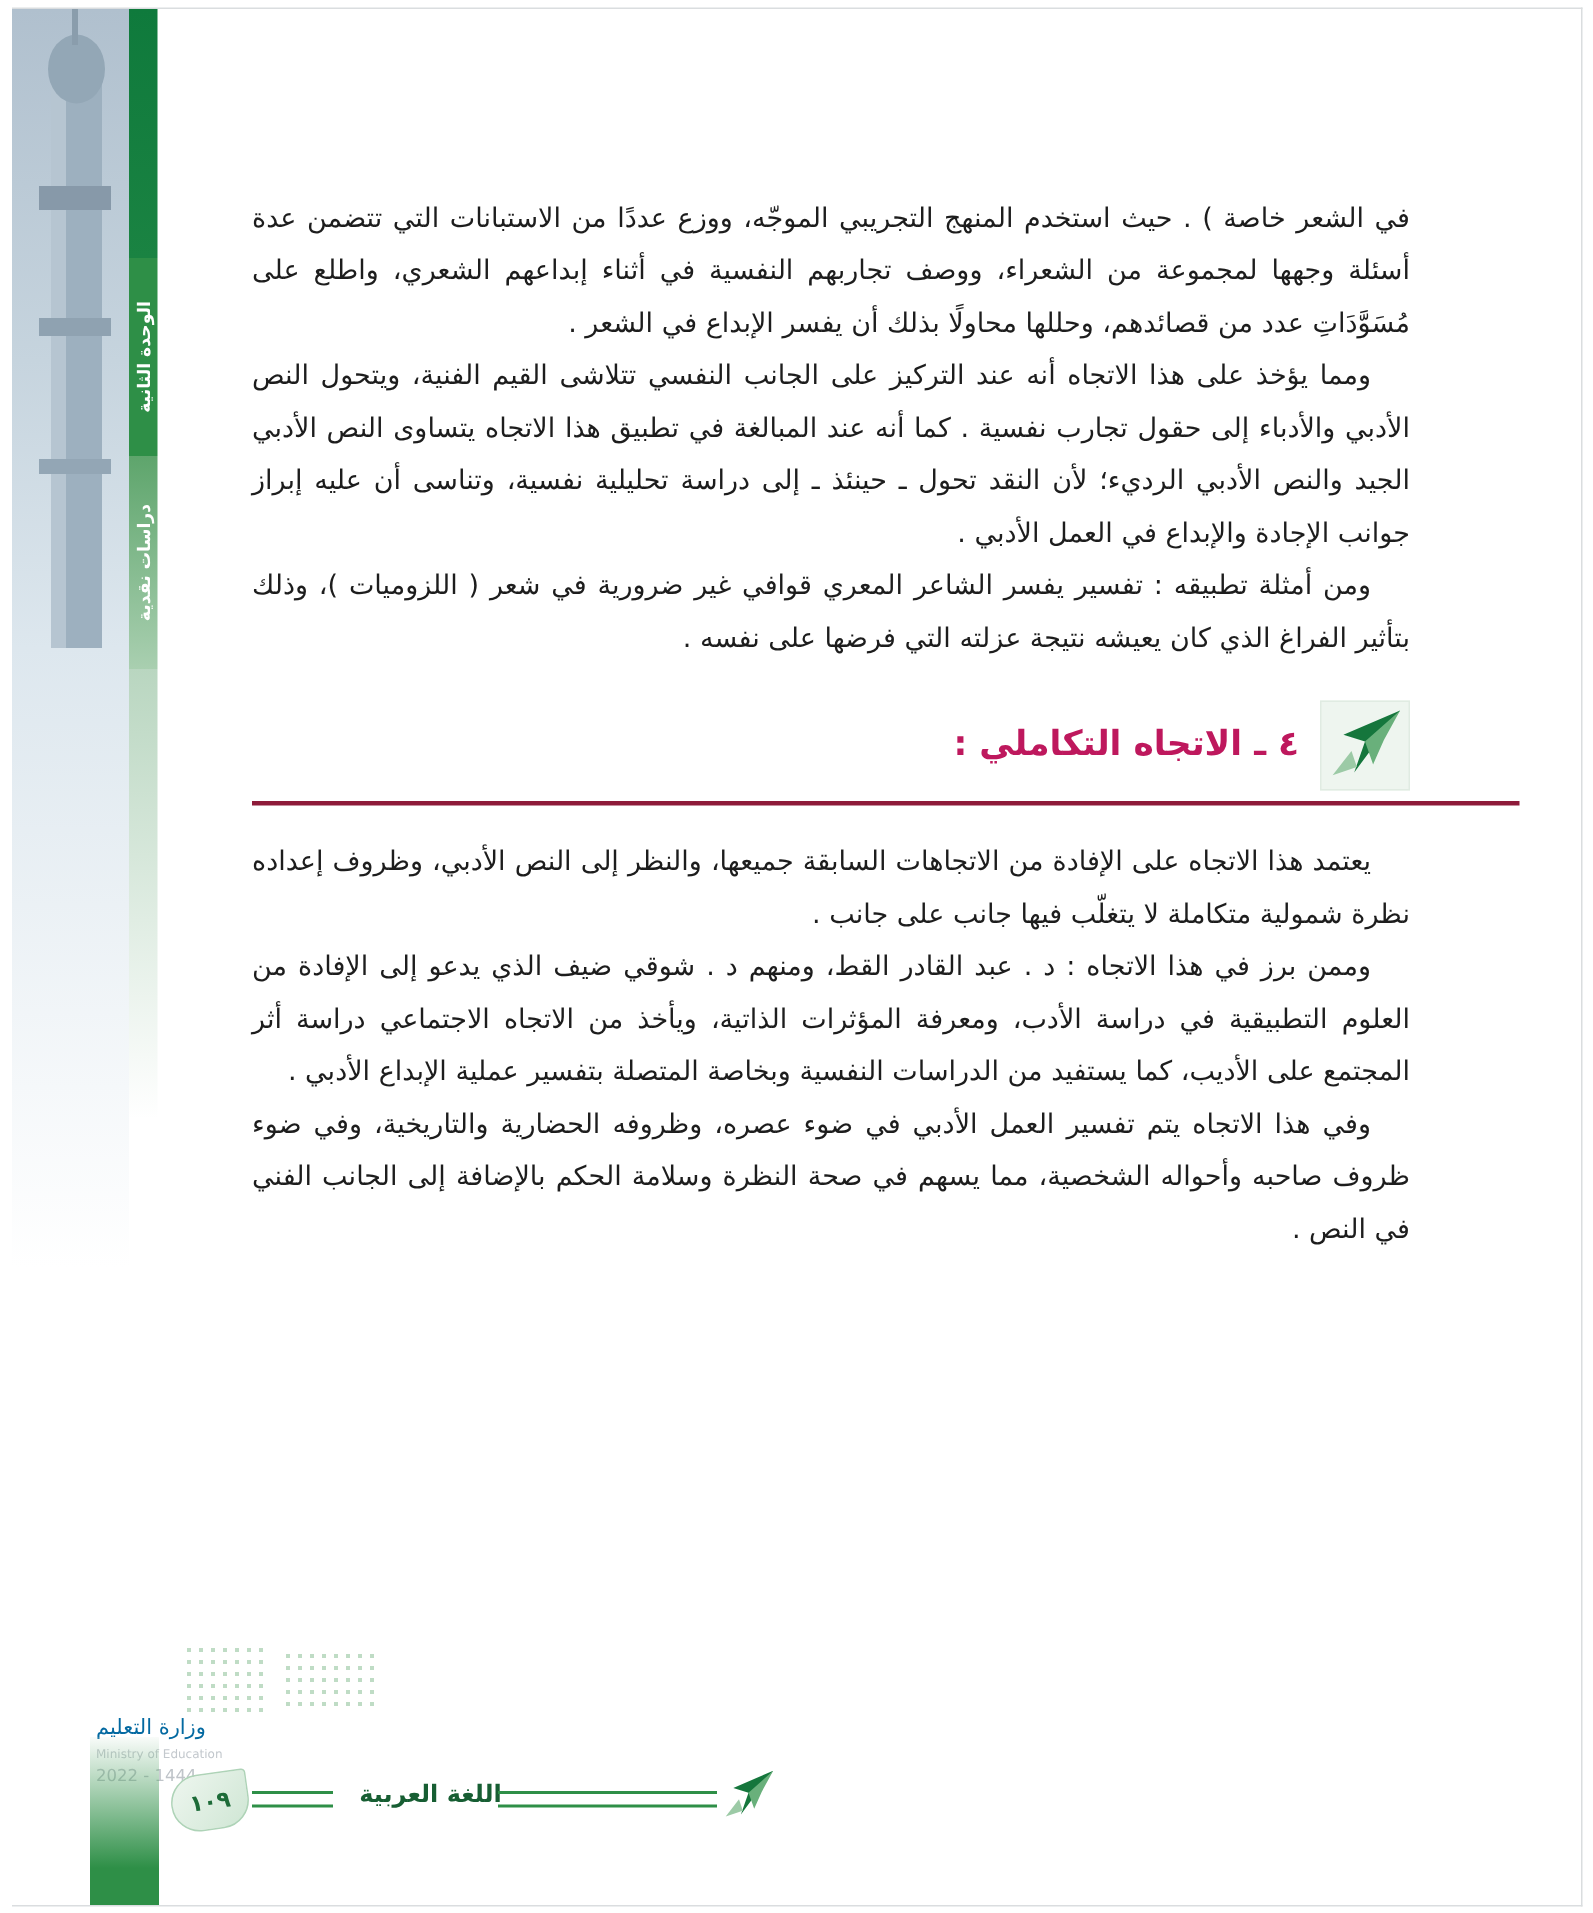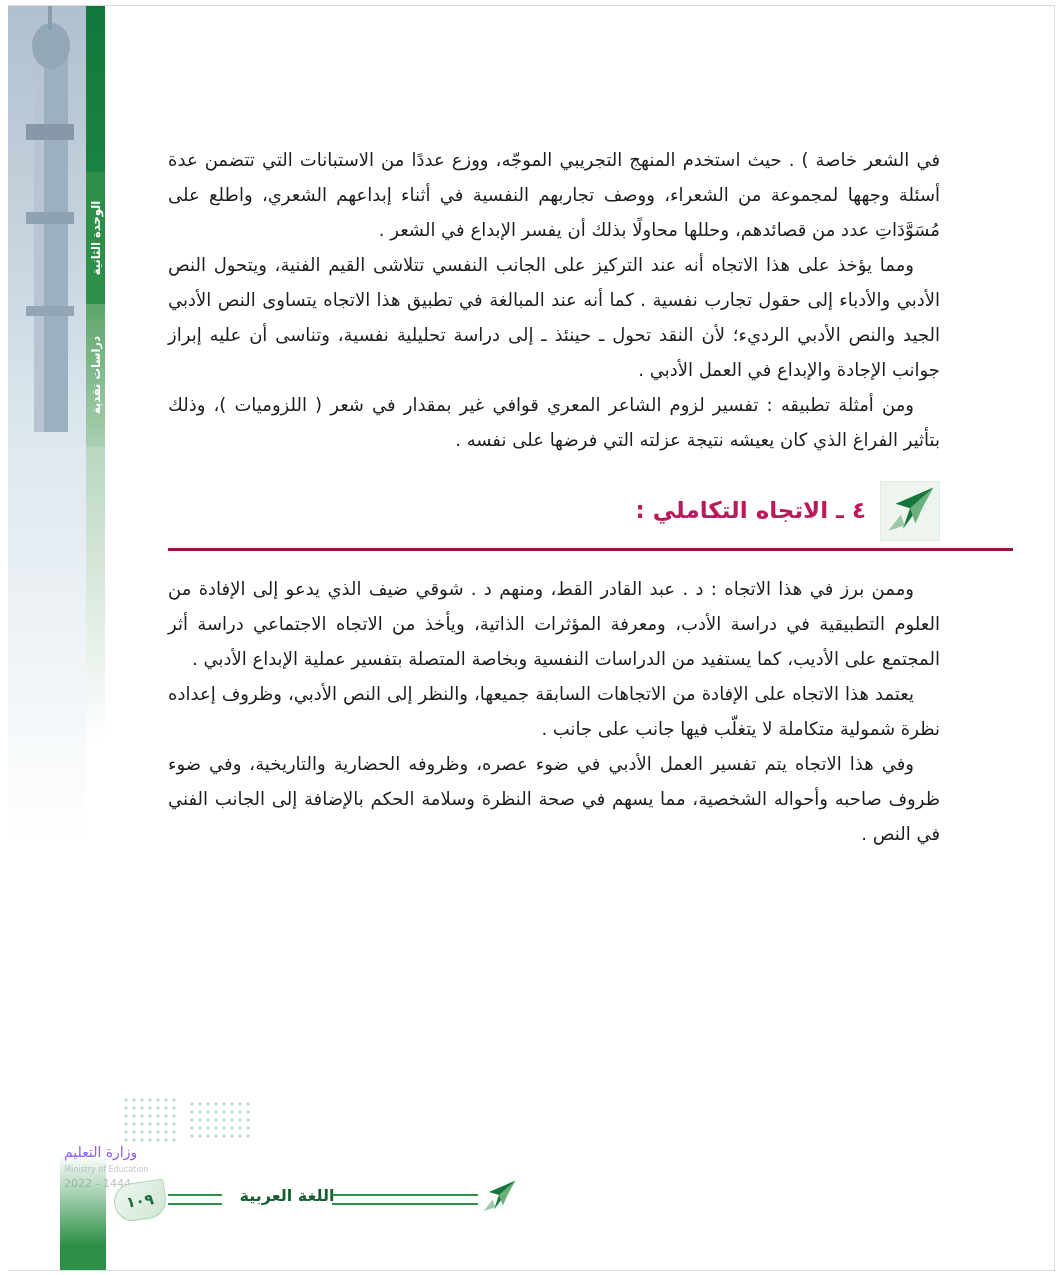--- a/index.html
+++ b/index.html
@@ -25,21 +25,21 @@
   .seg1{top:0;height:166px;background:linear-gradient(180deg,#0f7a3c,#1a8342);}
   .seg2{top:166px;height:132px;background:#2e8f47;}
   .seg3{top:298px;height:142px;background:linear-gradient(180deg,#5ea56c,#a9cfb0);}
   .seg4{top:440px;height:300px;background:linear-gradient(180deg,#b9d6c0,rgba(255,255,255,0));}
   .vlabel{position:absolute;left:50%;top:50%;
           transform:translate(-50%,-50%) rotate(-90deg);
           white-space:nowrap;color:#ffffff;font-size:11.5px;font-weight:bold;
           letter-spacing:.4px;direction:rtl;}
 
   
-  .content{position:absolute;left:168px;top:142px;width:772px;direction:rtl;
+  .content{position:absolute;left:168px;top:128px;width:772px;direction:rtl;
            color:#1d1d1d;font-size:18px;line-height:35px;text-align:justify;}
   .content p{margin:0;text-indent:26px;}
   .content p.first{text-indent:0;}
 
   .heading-row{display:flex;align-items:center;gap:14px;margin:24px 0 0 0;}
   .h-icon{width:58px;height:58px;background:#eef5ef;border:1px solid #e0ebe2;
           display:flex;align-items:center;justify-content:center;flex:0 0 auto;}
   .h-title{font-size:23px;font-weight:bold;color:#be185d;line-height:1.3;}
   .rule{height:3px;background:#8e1b3a;width:845px;margin-right:-73px;
         margin-top:7px;margin-bottom:20px;}
@@ -56,21 +56,21 @@
   .subject{position:absolute;left:232px;top:1186px;width:110px;text-align:center;
            color:#175e33;font-weight:bold;font-size:16px;direction:rtl;}
   .f-icon{position:absolute;left:480px;top:1178px;width:38px;height:38px;}
 
   .dots{position:absolute;
         background-image:radial-gradient(circle,#8abf96 1.5px,rgba(255,255,255,0) 1.7px);
         background-size:8px 8px;opacity:.55;}
   .dots.a{left:122px;top:1096px;width:58px;height:46px;}
   .dots.b{left:188px;top:1100px;width:66px;height:42px;}
 
-  .min-ar{position:absolute;left:64px;top:1144px;width:96px;color:#8b5cf6;
+  .min-ar{position:absolute;left:64px;top:1144px;width:96px;color:#0369a1;
           font-size:14px;direction:rtl;text-align:left;}
   .min-en{position:absolute;left:64px;top:1165px;width:130px;color:#c3c8cd;font-size:8px;}
   .min-yr{position:absolute;left:64px;top:1177px;color:#bfc4c9;font-size:11px;}
 
   .bbar{position:absolute;left:60px;top:1158px;width:46px;height:112px;
         background:linear-gradient(180deg,rgba(216,233,219,.15),#2e8f47 78%);}
 </style>
 </head>
 <body>
 
@@ -100,36 +100,36 @@
     </div>
     <div class="seg seg3">
       <span class="vlabel">دراسات نقدية</span>
     </div>
     <div class="seg seg4"></div>
   </div>
 
   <div class="content" dir="rtl">
     <p class="first">في الشعر خاصة ) . حيث استخدم المنهج التجريبي الموجّه، ووزع عددًا من الاستبانات التي تتضمن عدة أسئلة وجهها لمجموعة من الشعراء، ووصف تجاربهم النفسية في أثناء إبداعهم الشعري، واطلع على مُسَوَّدَاتِ عدد من قصائدهم، وحللها محاولًا بذلك أن يفسر الإبداع في الشعر .</p>
     <p>ومما يؤخذ على هذا الاتجاه أنه عند التركيز على الجانب النفسي تتلاشى القيم الفنية، ويتحول النص الأدبي والأدباء إلى حقول تجارب نفسية . كما أنه عند المبالغة في تطبيق هذا الاتجاه يتساوى النص الأدبي الجيد والنص الأدبي الرديء؛ لأن النقد تحول ـ حينئذ ـ إلى دراسة تحليلية نفسية، وتناسى أن عليه إبراز جوانب الإجادة والإبداع في العمل الأدبي .</p>
-    <p>ومن أمثلة تطبيقه : تفسير لزوم الشاعر المعري قوافي غير بمقدار في شعر ( اللزوميات )، وذلك بتأثير الفراغ الذي كان يعيشه نتيجة عزلته التي فرضها على نفسه .</p>
+    <p>ومن أمثلة تطبيقه : تفسير يفسر الشاعر المعري قوافي غير ضرورية في شعر ( اللزوميات )، وذلك بتأثير الفراغ الذي كان يعيشه نتيجة عزلته التي فرضها على نفسه .</p>
 
     <div class="heading-row">
       <span class="h-icon">
         <svg width="54" height="54" viewBox="0 0 60 60">
           <path d="M56 4 L14 22 L30 27 L22 50 Z" fill="#15763c"></path>
           <path d="M56 4 L30 27 L36 44 L44 26 Z" fill="#69b07b"></path>
           <path d="M20 34 L6 52 L24 46 Z" fill="#9ccaa6"></path>
         </svg>
       </span>
       <span class="h-title">٤ ـ الاتجاه التكاملي :</span>
     </div>
     <div class="rule"></div>
 
+    <p>يعتمد هذا الاتجاه على الإفادة من الاتجاهات السابقة جميعها، والنظر إلى النص الأدبي، وظروف إعداده نظرة شمولية متكاملة لا يتغلّب فيها جانب على جانب .</p>
     <p>وممن برز في هذا الاتجاه : د . عبد القادر القط، ومنهم د . شوقي ضيف الذي يدعو إلى الإفادة من العلوم التطبيقية في دراسة الأدب، ومعرفة المؤثرات الذاتية، ويأخذ من الاتجاه الاجتماعي دراسة أثر المجتمع على الأديب، كما يستفيد من الدراسات النفسية وبخاصة المتصلة بتفسير عملية الإبداع الأدبي .</p>
-    <p>يعتمد هذا الاتجاه على الإفادة من الاتجاهات السابقة جميعها، والنظر إلى النص الأدبي، وظروف إعداده نظرة شمولية متكاملة لا يتغلّب فيها جانب على جانب .</p>
     <p>وفي هذا الاتجاه يتم تفسير العمل الأدبي في ضوء عصره، وظروفه الحضارية والتاريخية، وفي ضوء ظروف صاحبه وأحواله الشخصية، مما يسهم في صحة النظرة وسلامة الحكم بالإضافة إلى الجانب الفني في النص .</p>
   </div>
 
   <div class="dots a"></div>
   <div class="dots b"></div>
 
   <div class="min-ar">وزارة التعليم</div>
   <div class="min-en">Ministry of Education</div>
   <div class="min-yr">2022 - 1444</div>
 

